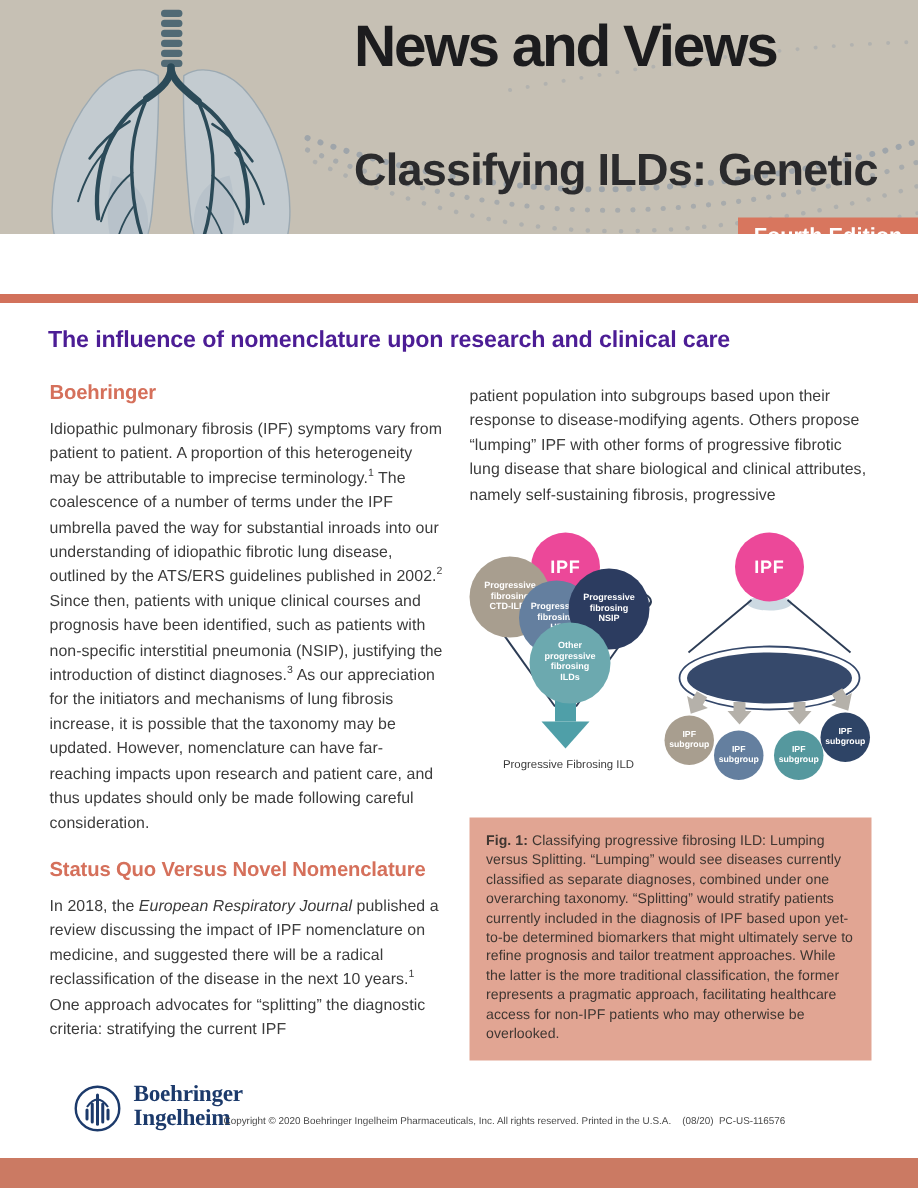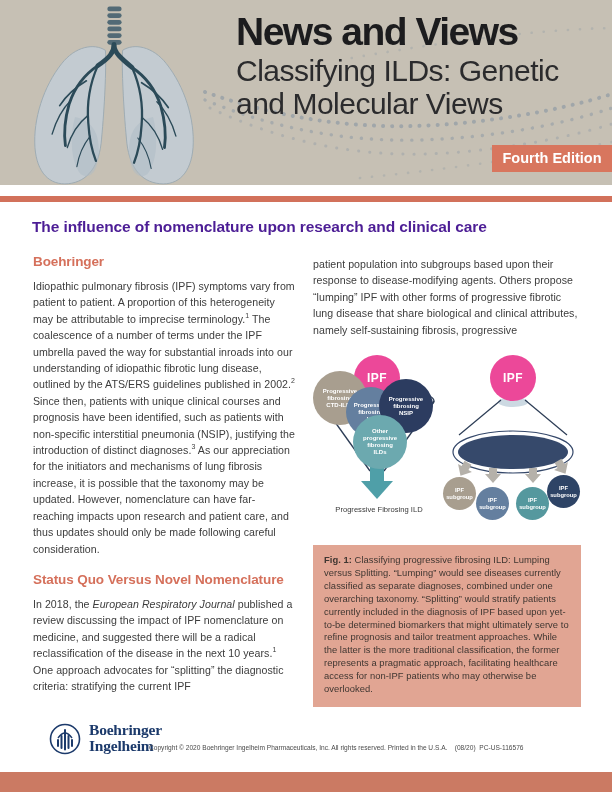--- a/index.html
+++ b/index.html
@@ -5,32 +5,32 @@
   * { margin:0; padding:0; box-sizing:border-box; }
   html,body { background:#8b8b8b; }
   body { font-family:"Liberation Sans", sans-serif; }
   .page {
     position:relative; width:612px; height:792px; margin:0 auto;
     background:#ffffff; overflow:hidden;
   }
 
   
   .header {
-    position:absolute; left:0; top:0; width:612px; height:185px;
+    position:absolute; left:0; top:0; width:612px; height:156px;
     background:#c6c0b4; overflow:hidden;
   }
   .lungs { position:absolute; left:14px; top:0px; }
   .dotwave { position:absolute; left:0; top:0; }
   .title-block { position:absolute; left:236px; top:10px; width:366px; }
   .masthead {
     font-size:39px; font-weight:900; letter-spacing:-1.5px; color:#1c1c1e;
     line-height:44px;
   }
   .subtitle {
-    font-size:30px; font-weight:400; color:#2b2b2d; line-height:33px; letter-spacing:-0.5px;
+    font-size:30px; font-weight:700; color:#2b2b2d; line-height:33px; letter-spacing:-0.5px;margin-top:43px;
   }
   .edition-badge {
     position:absolute; right:0; top:145px; width:120px; height:27px;
     background:#d8765e; color:#ffffff; font-weight:bold;
     font-size:14.5px; line-height:27px; text-align:center;
   }
   .header-band { position:absolute; left:0; top:196px; width:612px; height:6px; background:#d2715b; }
 
   
   .headline {

